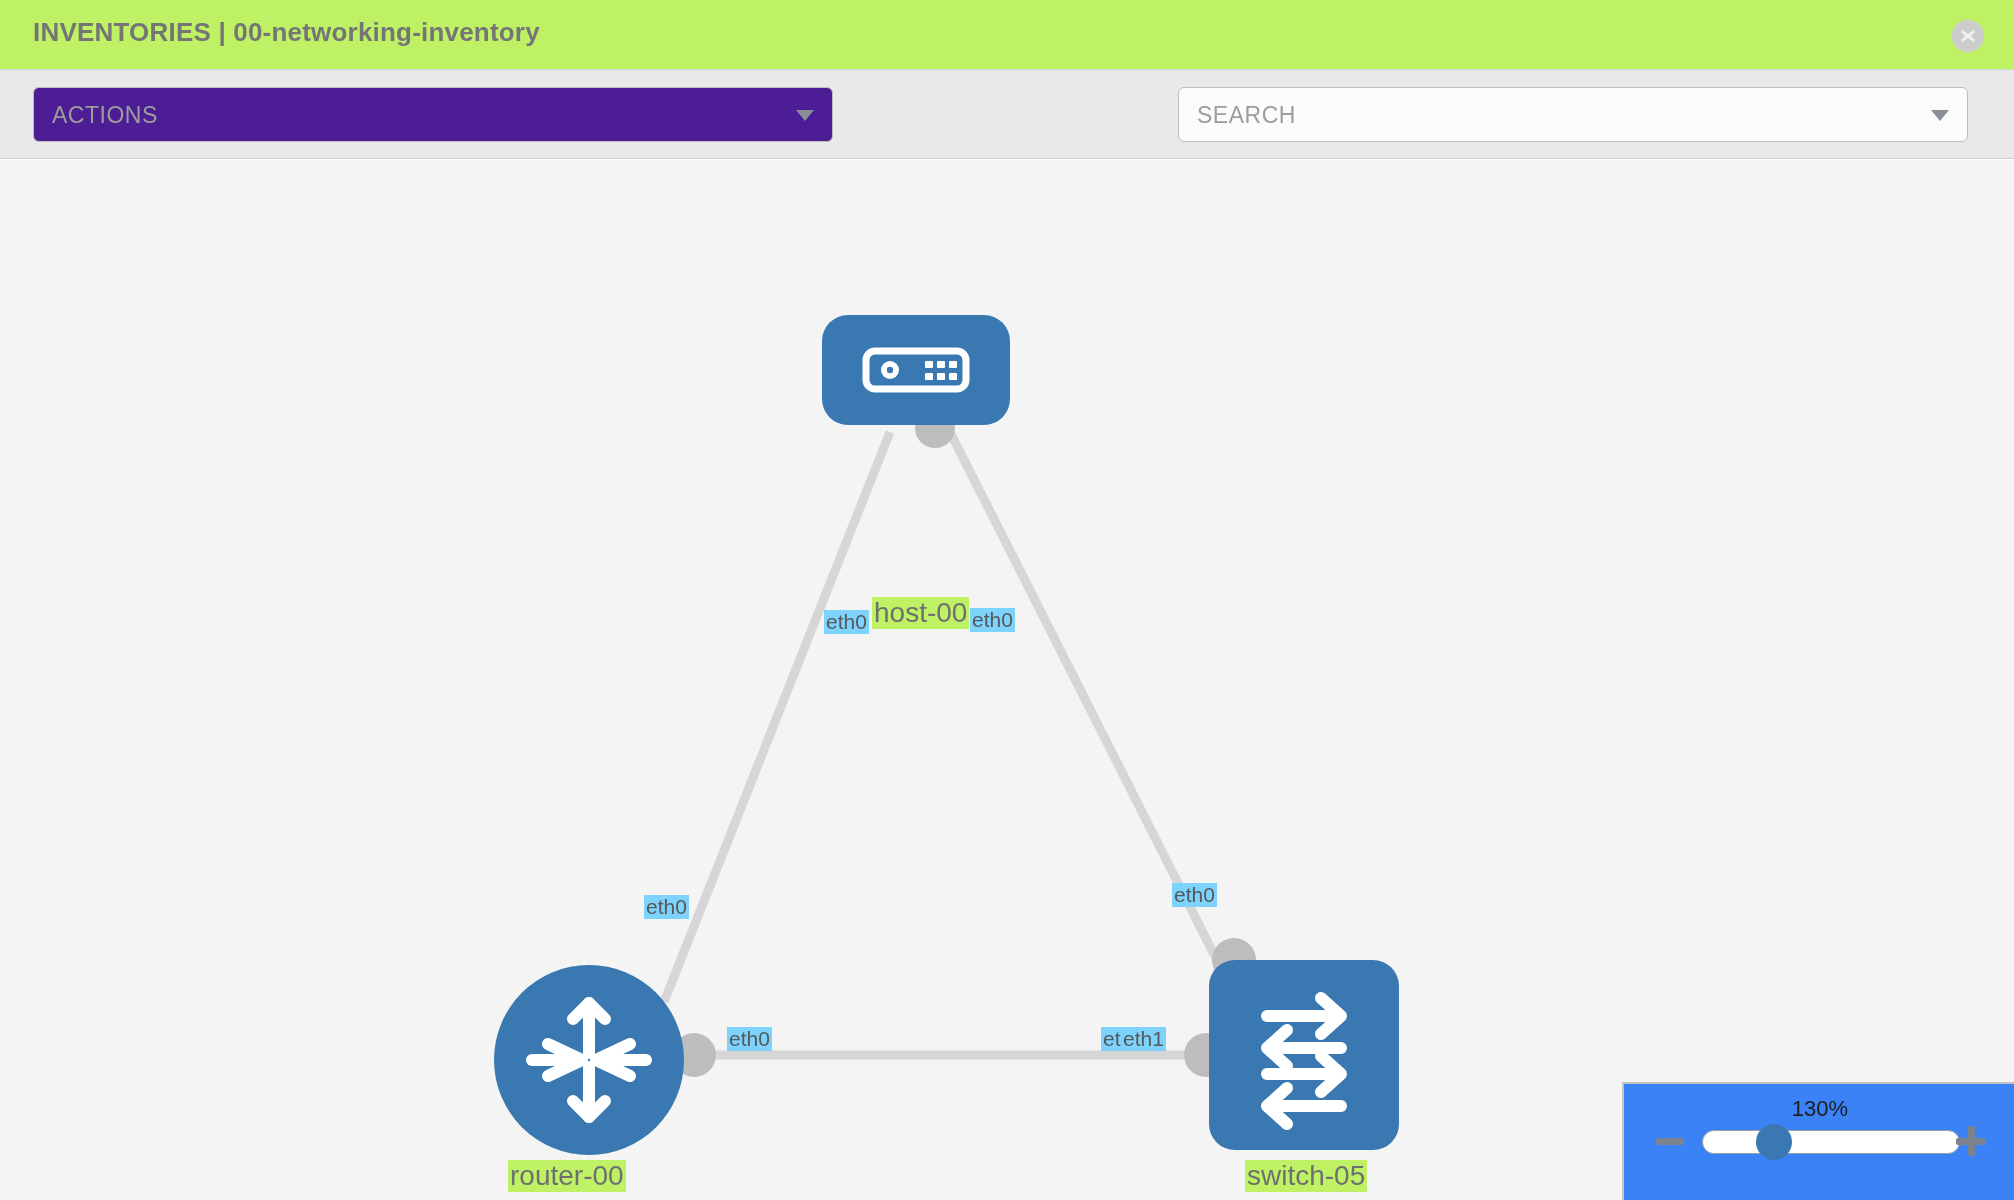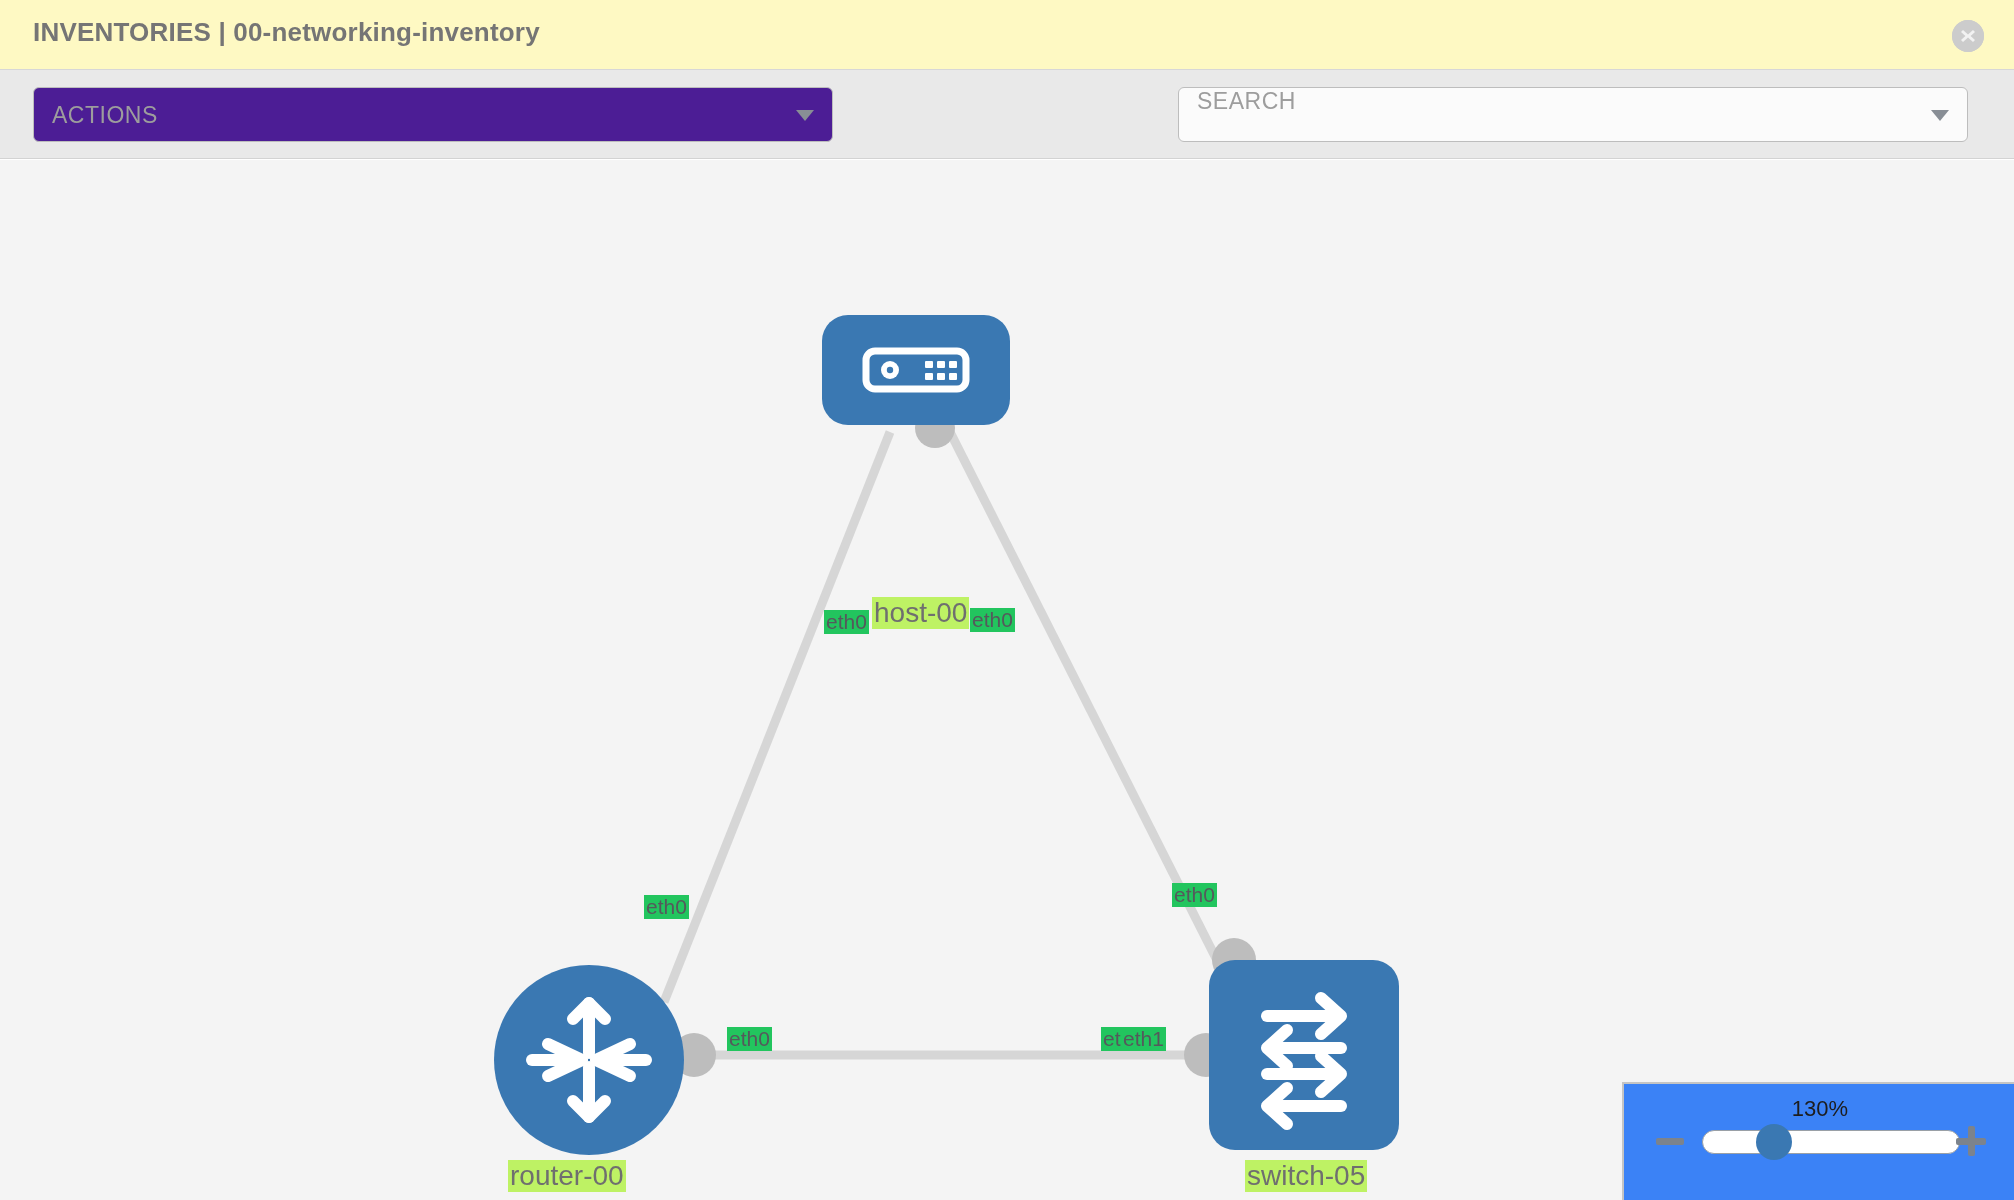--- a/index.html
+++ b/index.html
@@ -8,21 +8,21 @@
     font-family: "Liberation Sans", sans-serif;
     background: #ffffff;
     overflow: hidden;
   }
   .app { position: relative; width: 2014px; height: 1200px; }
 
   
   .header {
     position: absolute; left: 0; top: 0;
     width: 2014px; height: 70px;
-    background: #fef9c3;
+    background: #bef264;
     border-bottom: 1px solid #d7d7d7;
     padding-left: 32px;
   }
   .page-title {
     position: absolute; left: 33px; top: 17px;
     font-size: 26px; font-weight: bold;
     color: #757575; letter-spacing: 0.2px;
     white-space: nowrap;
   }
   .close-btn {
@@ -68,21 +68,21 @@
 
   .search-select {
     position: absolute; left: 1178px; top: 17px;
     width: 790px; height: 55px;
     background: #fbfbfb;
     border: 1px solid #bdbdbd;
     border-radius: 6px;
     cursor: text;
   }
   .search-label {
-    position: absolute; left: 18px; top: 0;
+    position: absolute; left: 18px; top: 14px;
     font-size: 23px; color: #9d9d9d; letter-spacing: 0.5px;
   }
 
   
   .canvas {
     position: absolute; left: 0; top: 160px;
     width: 2014px; height: 1040px;
     background: #f4f4f4;
     overflow: hidden;
   }
@@ -117,21 +117,21 @@
     padding: 0 2px;
   }
   #label-host   { left: 872px; top: 437px; }
   #label-router { left: 508px; top: 1000px; }
   #label-switch { left: 1245px; top: 1000px; }
 
   
   .iface-label {
     position: absolute;
     font-size: 21px; color: #55595c;
-    background: #22c55e;
+    background: #7dd3fc;
     white-space: nowrap;
     padding: 0 2px;
   }
   #if-host-left   { left: 824px; top: 450px; }
   #if-host-right  { left: 970px; top: 448px; }
   #if-router-up   { left: 644px; top: 735px; }
   #if-switch-up   { left: 1172px; top: 723px; }
   #if-router-right{ left: 727px; top: 867px; }
   #if-switch-a    { left: 1101px; top: 867px; }
   #if-switch-b    { left: 1121px; top: 867px; }

